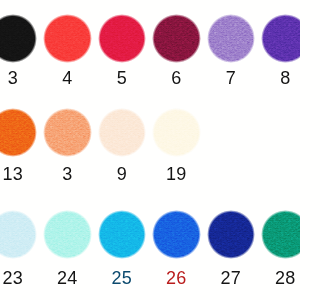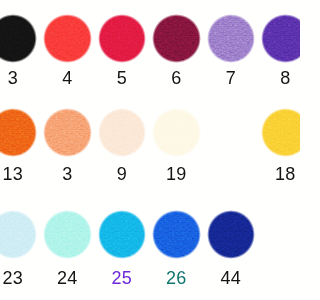--- a/index.html
+++ b/index.html
@@ -251,33 +251,20 @@
         <svg class="weave" width="48.5" height="48.5">
             <rect width="48.5" height="48.5" fill="url(#knitWeave)"></rect>
           </svg>
         <svg class="tex" width="48.5" height="48.5">
             <rect width="48.5" height="48.5" filter="url(#feltTex)"></rect>
           </svg>
         <div class="shade"></div>
       </div>
       <div class="label" style="color: rgb(21, 21, 21);">19</div>
     </div>
-    <div class="swatch col-5">
-      <div class="disc">
-        <div class="fill" style="background: rgb(250, 208, 51);"></div>
-        <svg class="weave" width="48.5" height="48.5">
-            <rect width="48.5" height="48.5" fill="url(#knitWeave)"></rect>
-          </svg>
-        <svg class="tex" width="48.5" height="48.5">
-            <rect width="48.5" height="48.5" filter="url(#feltTex)"></rect>
-          </svg>
-        <div class="shade"></div>
-      </div>
-      <div class="label" style="color: rgb(21, 21, 21);">18</div>
-    </div>
   </div>
 
   <div class="swatch-row swatch-row-2">
     <div class="swatch col-0">
       <div class="disc">
         <div class="fill" style="background: rgb(206, 237, 245);"></div>
         <svg class="weave" width="48.5" height="48.5">
             <rect width="48.5" height="48.5" fill="url(#knitWeave)"></rect>
           </svg>
         <svg class="tex" width="48.5" height="48.5">
@@ -304,43 +291,56 @@
       <div class="disc">
         <div class="fill" style="background: rgb(19, 182, 232);"></div>
         <svg class="weave" width="48.5" height="48.5">
             <rect width="48.5" height="48.5" fill="url(#knitWeave)"></rect>
           </svg>
         <svg class="tex" width="48.5" height="48.5">
             <rect width="48.5" height="48.5" filter="url(#feltTex)"></rect>
           </svg>
         <div class="shade"></div>
       </div>
-      <div class="label" style="color: #6d28d9;">25</div>
+      <div class="label" style="color: #0c4a6e;">25</div>
     </div>
     <div class="swatch col-3">
       <div class="disc">
         <div class="fill" style="background: rgb(23, 95, 225);"></div>
         <svg class="weave" width="48.5" height="48.5">
             <rect width="48.5" height="48.5" fill="url(#knitWeave)"></rect>
           </svg>
         <svg class="tex" width="48.5" height="48.5">
             <rect width="48.5" height="48.5" filter="url(#feltTex)"></rect>
           </svg>
         <div class="shade"></div>
       </div>
-      <div class="label" style="color: #0f766e;">26</div>
+      <div class="label" style="color: #b91c1c;">26</div>
     </div>
     <div class="swatch col-4">
       <div class="disc">
         <div class="fill" style="background: rgb(20, 38, 146);"></div>
         <svg class="weave" width="48.5" height="48.5">
             <rect width="48.5" height="48.5" fill="url(#knitWeave)"></rect>
           </svg>
         <svg class="tex" width="48.5" height="48.5">
             <rect width="48.5" height="48.5" filter="url(#feltTex)"></rect>
           </svg>
         <div class="shade"></div>
       </div>
-      <div class="label" style="color: rgb(21, 21, 21);">44</div>
+      <div class="label" style="color: rgb(21, 21, 21);">27</div>
+    </div>
+    <div class="swatch col-5">
+      <div class="disc">
+        <div class="fill" style="background: rgb(9, 150, 115);"></div>
+        <svg class="weave" width="48.5" height="48.5">
+            <rect width="48.5" height="48.5" fill="url(#knitWeave)"></rect>
+          </svg>
+        <svg class="tex" width="48.5" height="48.5">
+            <rect width="48.5" height="48.5" filter="url(#feltTex)"></rect>
+          </svg>
+        <div class="shade"></div>
+      </div>
+      <div class="label" style="color: rgb(21, 21, 21);">28</div>
     </div>
   </div>
 
 </div>
 
 </body></html>

